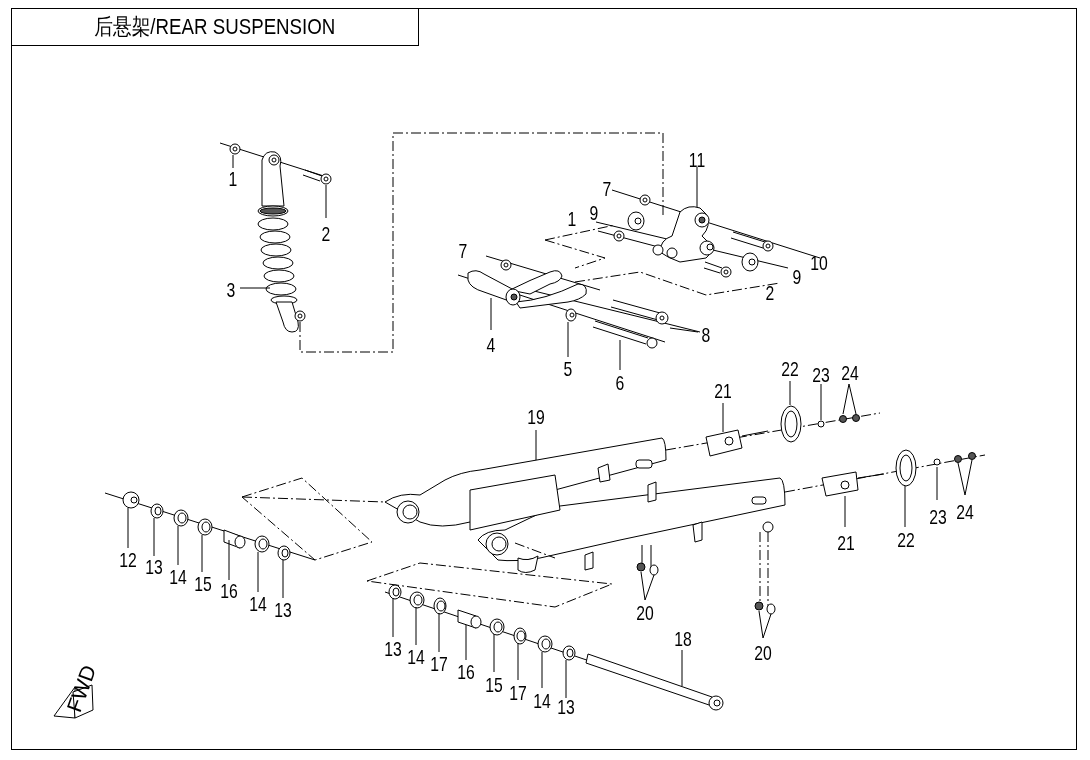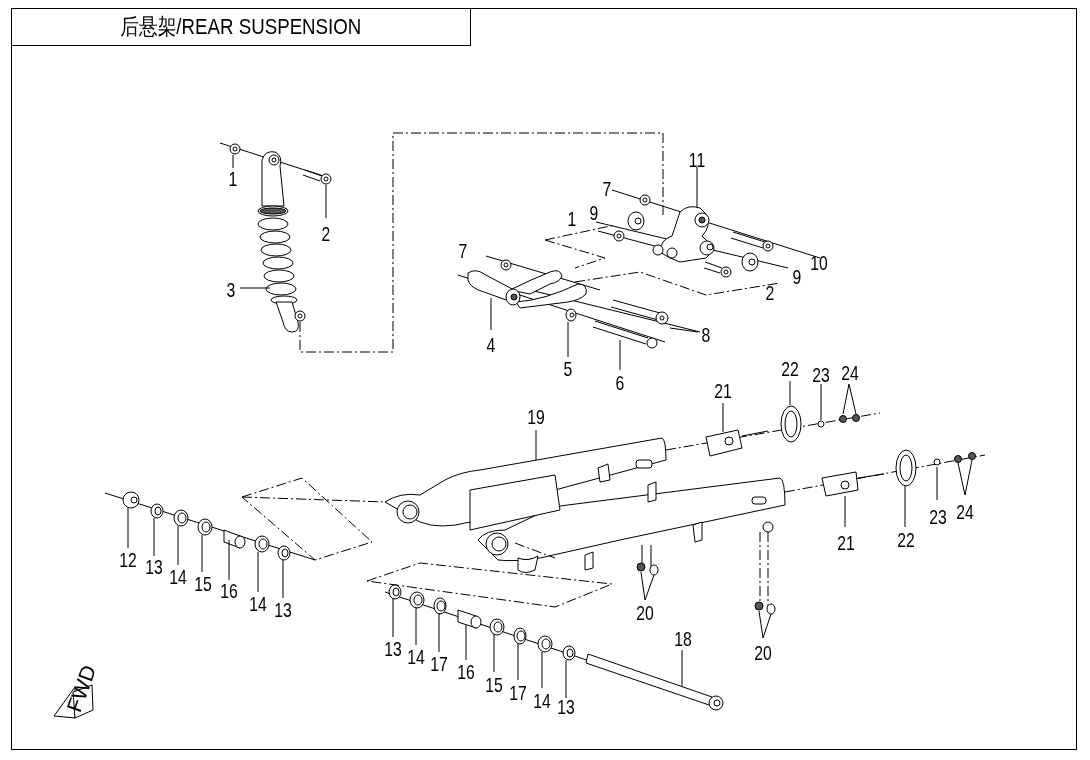--- a/index.html
+++ b/index.html
@@ -1,18 +1,18 @@
 <!DOCTYPE html>
 <html><head>
 <meta charset="utf-8">
 <style>
   html, body { margin:0; padding:0; background:#ffffff; }
   body { width:1090px; height:760px; position:relative; overflow:hidden; font-family:"Liberation Sans", sans-serif; }
   #frame { position:absolute; left:11px; top:8px; width:1066px; height:742px; border:1.5px solid #000; box-sizing:border-box; }
-  #title-box { position:absolute; left:11px; top:8px; width:460px; height:38px; border:1.5px solid #000; box-sizing:border-box; display:flex; align-items:center; justify-content:center; background:#fff; }
+  #title-box { position:absolute; left:11px; top:8px; width:408px; height:38px; border:1.5px solid #000; box-sizing:border-box; display:flex; align-items:center; justify-content:center; background:#fff; }
   #title-text { font-family:"Liberation Sans", sans-serif; font-size:22px; font-weight:normal; transform:scaleX(0.85); color:#000; letter-spacing:0px; white-space:nowrap; }
   svg#drawing { position:absolute; left:0; top:0; }
   .callout { font-family:"Liberation Sans", sans-serif; font-size:21px; fill:#000; }
   .line { stroke:#000; stroke-width:1; fill:none; }
   .dash { stroke:#000; stroke-width:1; fill:none; stroke-dasharray:10 3 2 3; }
   .part { stroke:#000; stroke-width:1; fill:#fff; }
   .part-dark { stroke:#000; stroke-width:1; fill:#555; }
 </style>
 </head>
 <body>

